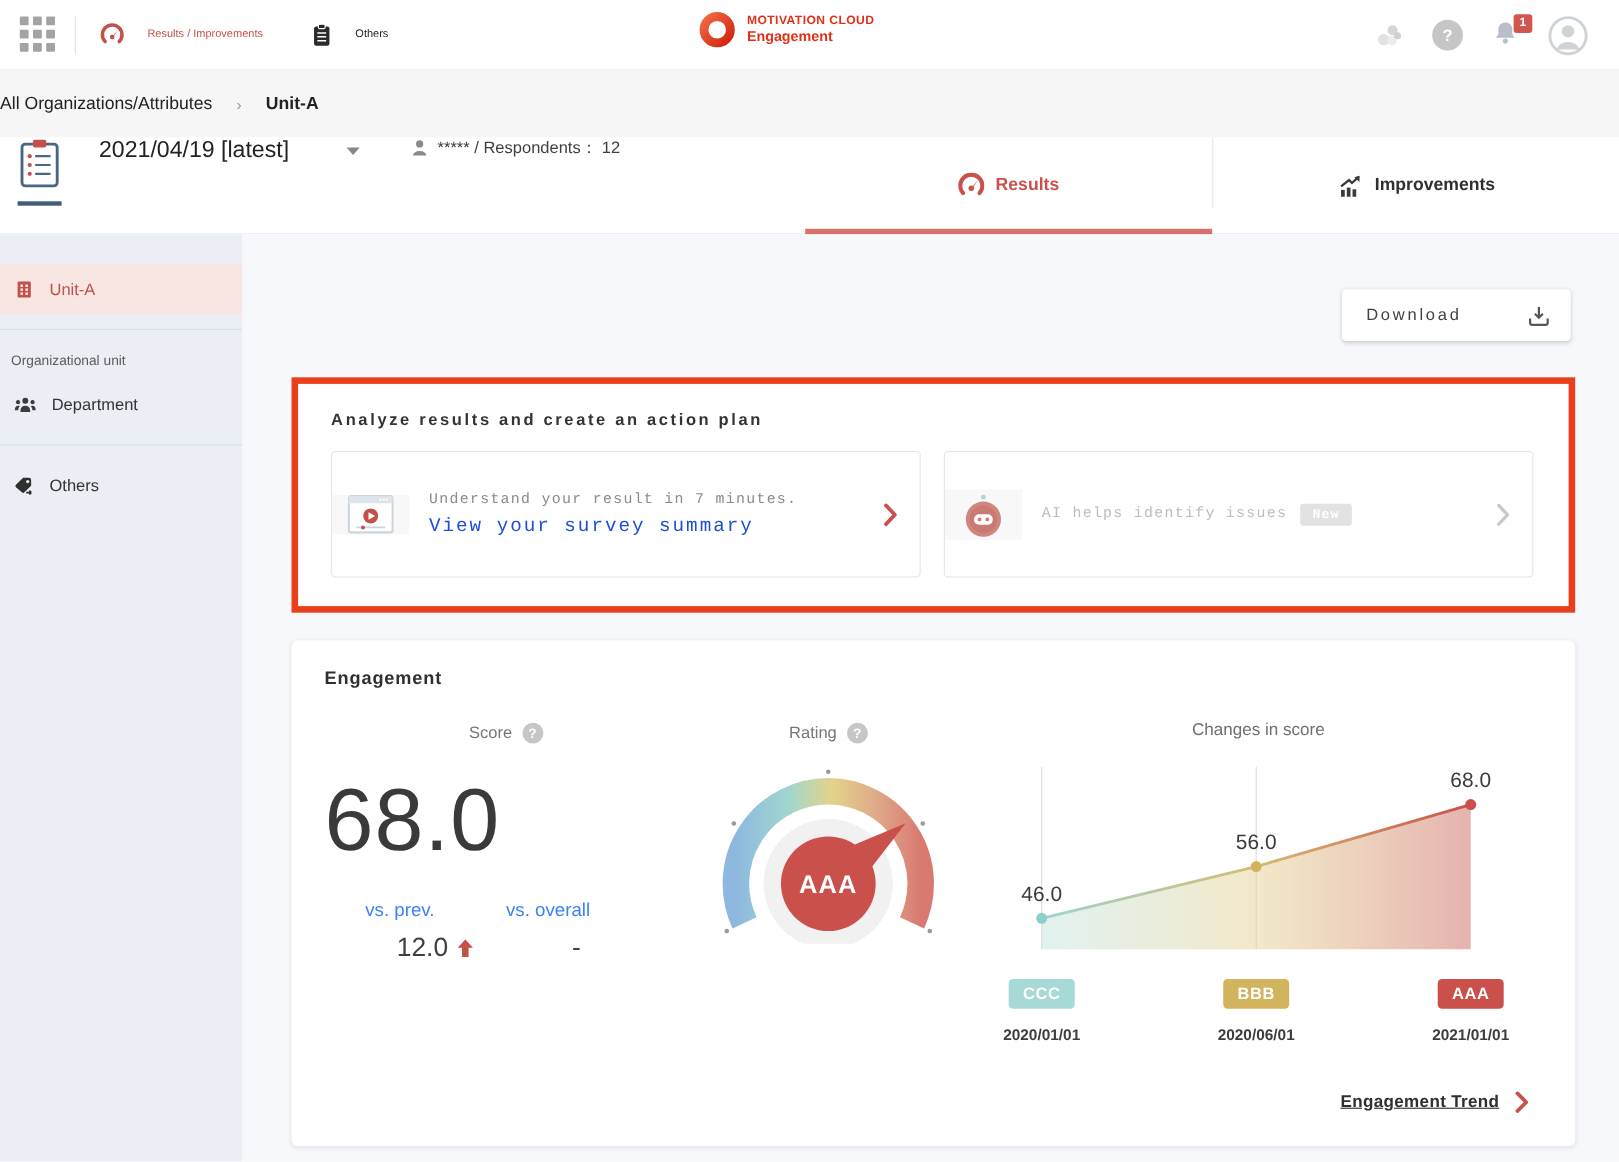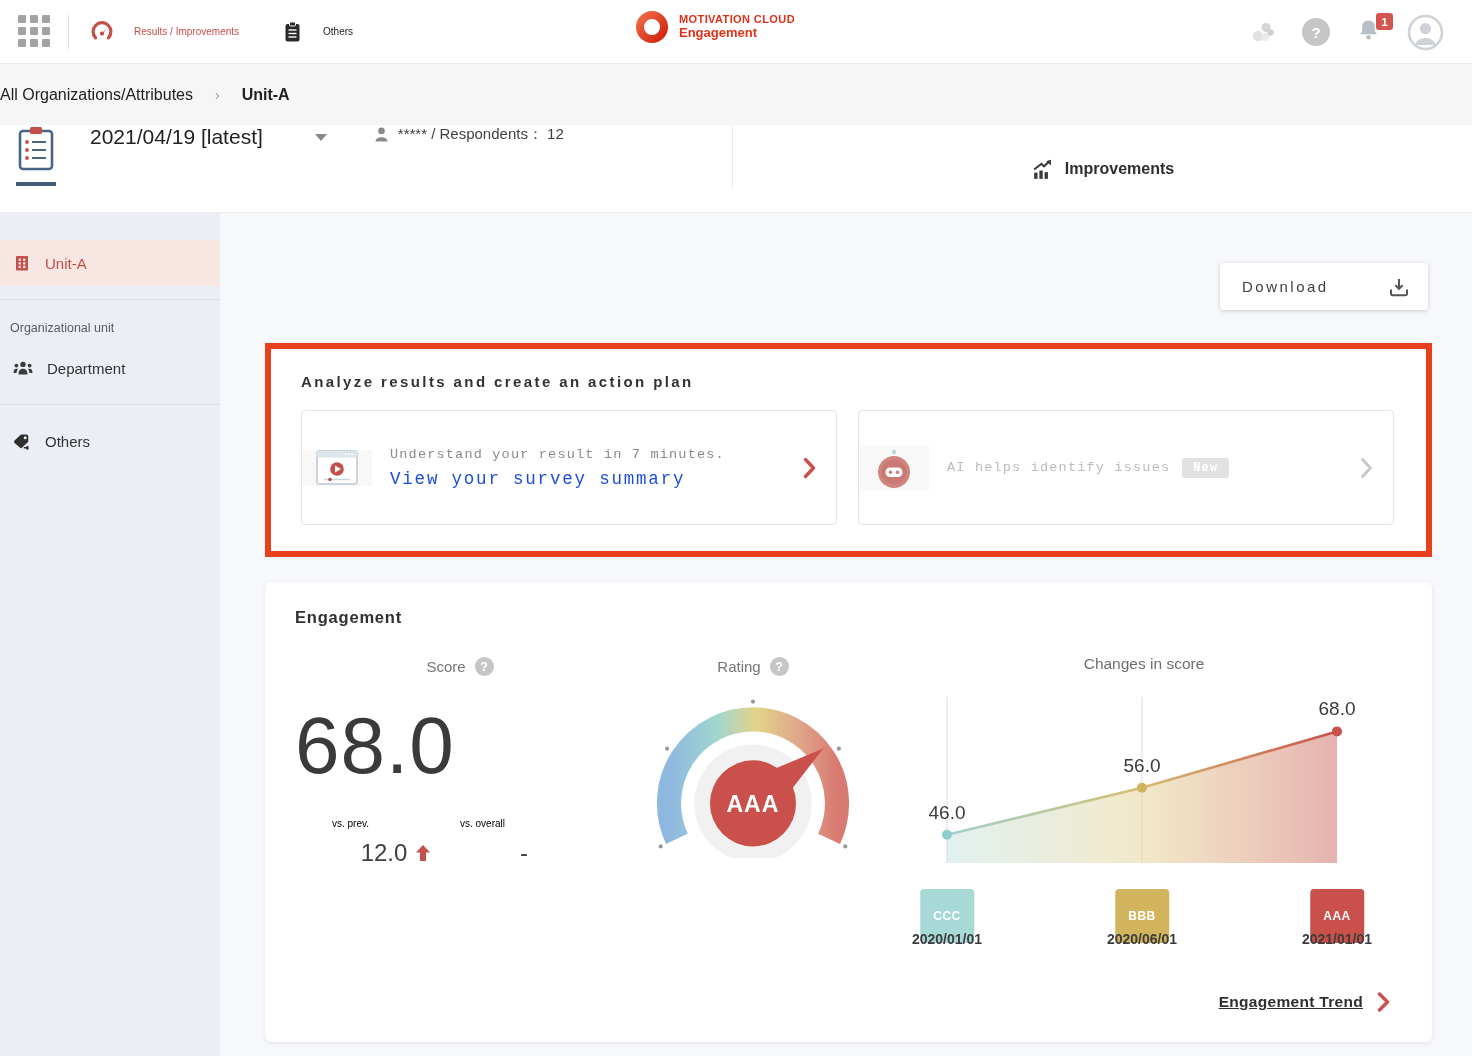--- a/index.html
+++ b/index.html
@@ -90,29 +90,29 @@
     padding:26px 30px 0 30px; }
   .eng-title { font-size:16.5px; font-weight:bold; letter-spacing:.8px; color:#2f2f2f; }
   .eng-cols { display:flex; margin-top:22px; }
   .col-score { width:330px; text-align:left; padding-top:8px; }
   .metric-label { font-size:15px; color:#757575; display:flex; align-items:center; justify-content:center; gap:9px; }
   .help-dot { width:19px; height:19px; border-radius:50%; background:#c6c6c6; color:#fff; font-size:12.5px;
     font-weight:bold; display:inline-flex; align-items:center; justify-content:center; cursor:pointer; }
   .score-big { font-size:80px; color:#3a3a3a; margin-top:24px; letter-spacing:1px; }
   .score-subs { display:flex; justify-content:center; margin-top:26px; }
   .score-subs > div { width:128px; }
-  .sub-label { font-size:10px; color:#000000; }
+  .sub-label { font-size:17px; color:#3b82f6; }
   .sub-value { font-size:24px; color:#3f3f3f; margin-top:10px; display:flex; align-items:center; justify-content:center; gap:8px; }
   .col-rating { width:256px; text-align:center; padding-top:8px; }
   .col-chart { flex:1; padding-top:6px; position:relative; }
   .chart-title { font-size:15.5px; color:#6f6f6f; text-align:center; width:470px; margin-left:28px; }
   .chart-wrap { position:relative; width:470px; margin-left:28px; margin-top:10px; }
   .chart-badges { position:relative; height:32px; margin-top:10px; }
-  .rating-badge { position:absolute; transform:translateX(-50%); color:#fff; font-weight:bold; font-size:12px;
-    letter-spacing:.5px; padding:20px 13px; border-radius:4px; }
+  .rating-badge { position:absolute; transform:translateX(-50%); color:#fff; font-weight:bold; font-size:15px;
+    letter-spacing:.5px; padding:5px 13px; border-radius:4px; }
   .chart-dates { position:relative; height:18px; margin-top:10px; }
   .chart-date { position:absolute; transform:translateX(-50%); font-size:14px; font-weight:bold; color:#3c3c3c; }
   .trend-row { position:absolute; right:42px; bottom:30px; display:flex; align-items:center; gap:14px; cursor:pointer; }
   .trend-link { font-size:15.5px; font-weight:bold; color:#2f2f2f; text-decoration:underline; letter-spacing:.3px; }
 </style>
 </head>
 <body>
 
 <div class="topbar">
   <div class="appgrid">
@@ -210,20 +210,28 @@
     <span class="caret-down"></span>
   </div>
   <div class="respondents">
     <svg width="17" height="17" viewBox="0 0 16 16">
       <circle cx="8" cy="4.6" r="3.1" fill="#8a8a8a"></circle>
       <path d="M2.2,14.5 a5.9,4.8 0 0 1 11.6,0 z" fill="#8a8a8a"></path>
     </svg>
     <span>***** / Respondents： 12</span>
   </div>
   <div class="tabs">
+    <div class="tab tab-results">
+      <svg width="24" height="24" viewBox="0 0 22 22">
+        <path d="M4.2,17 A9.2,9.2 0 1 1 17.8,17" fill="none" stroke="#c9504b" stroke-width="3.4" stroke-linecap="round"></path>
+        <path d="M10,13.5 L16.6,6.2 L12.6,12 Z" fill="#c9504b"></path>
+        <circle cx="11" cy="13" r="2.3" fill="#c9504b"></circle>
+      </svg>
+      <span>Results</span>
+    </div>
     <div class="tab tab-improvements">
       <svg width="25" height="25" viewBox="0 0 24 24">
         <rect x="4" y="15" width="3.2" height="6" fill="#3a3a3a"></rect>
         <rect x="9" y="13" width="3.2" height="8" fill="#3a3a3a"></rect>
         <rect x="14" y="14.5" width="3.2" height="6.5" fill="#3a3a3a"></rect>
         <path d="M4,12 L11,6.5 L13.5,9 L19,3.8" fill="none" stroke="#3a3a3a" stroke-width="2"></path>
         <polygon points="19.8,2.5 20.5,8 15.5,4.5" fill="#3a3a3a" transform="rotate(8 19 5)"></polygon>
       </svg>
       <span>Improvements</span>
     </div>

